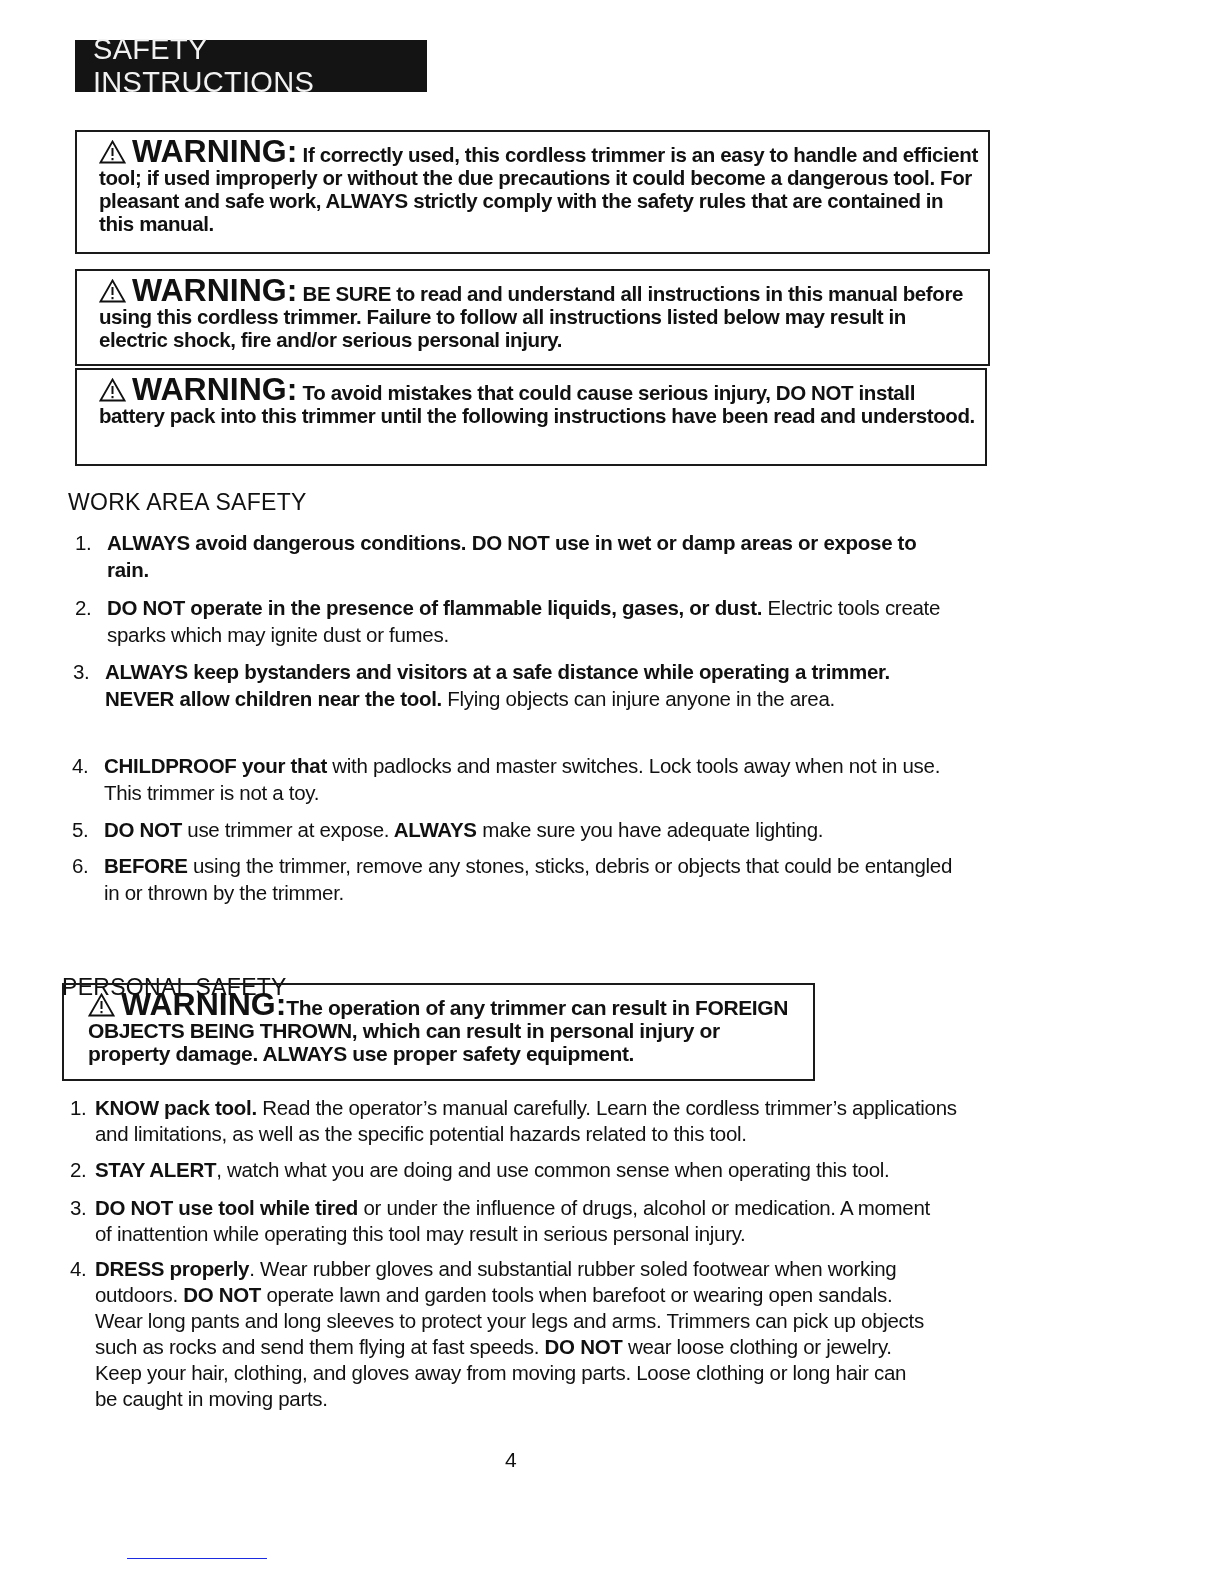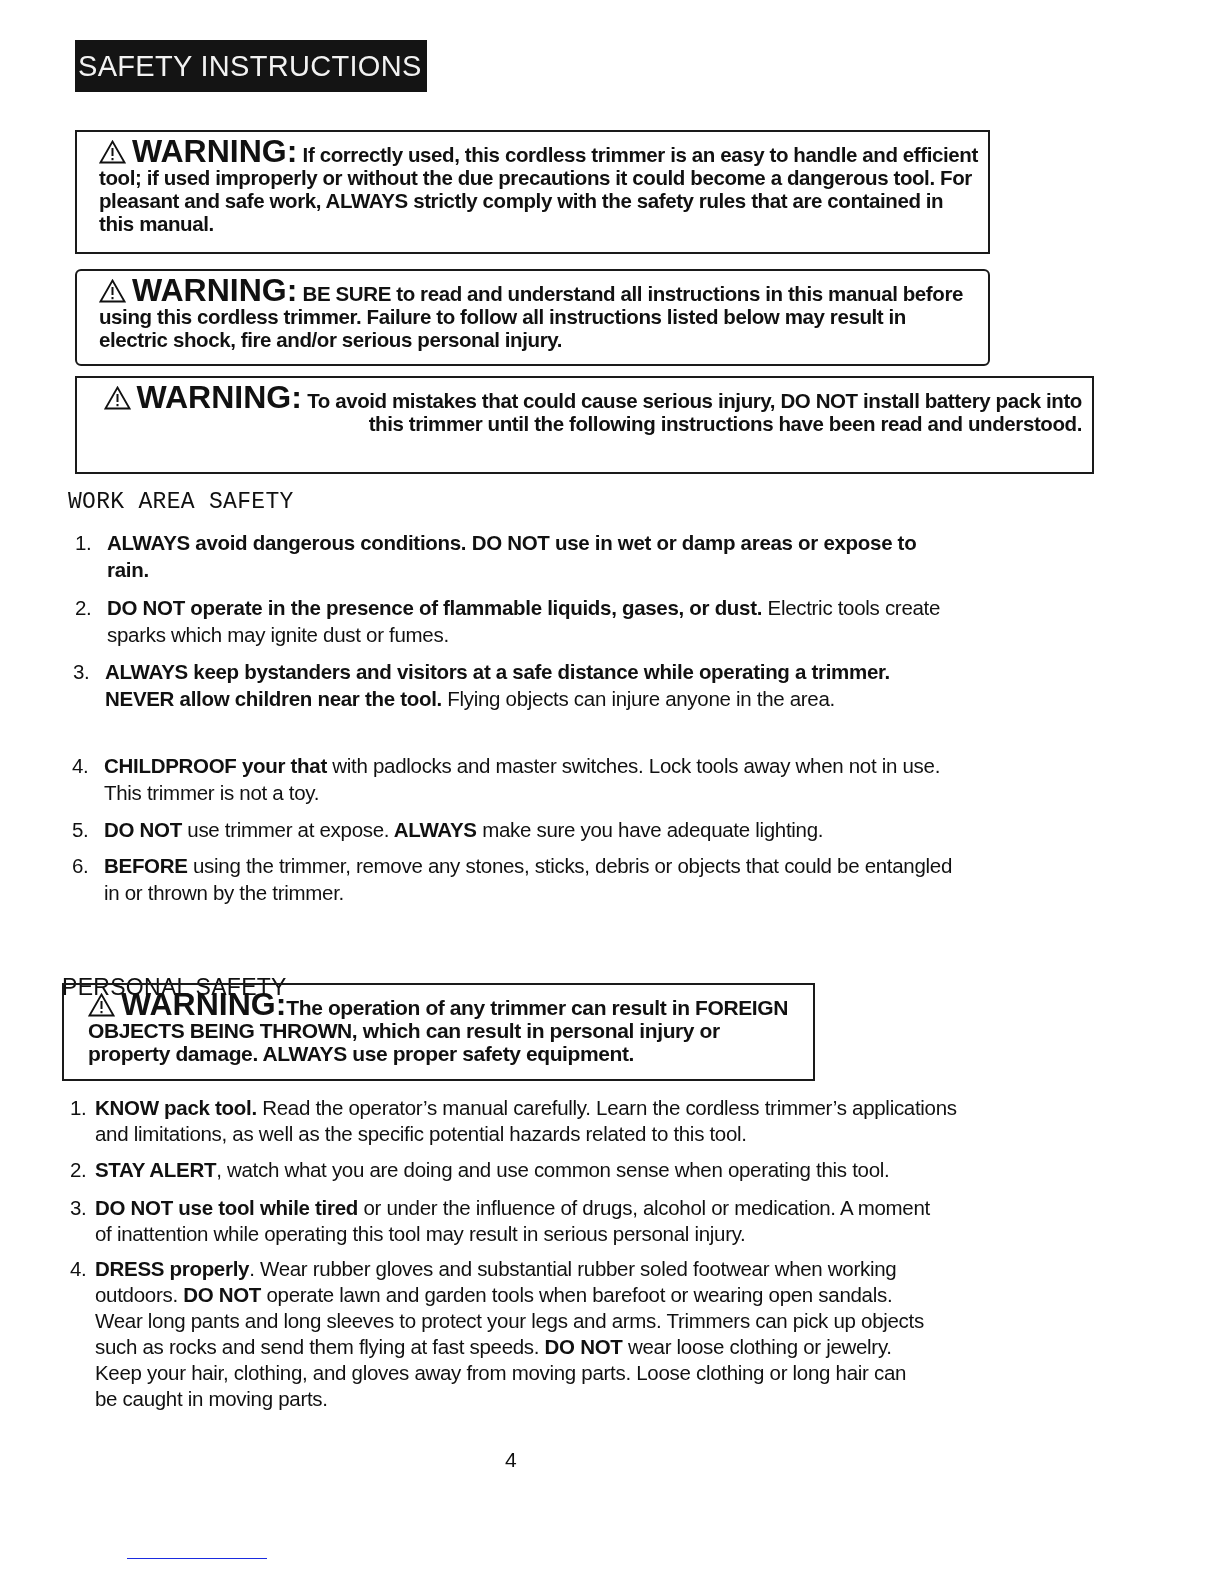--- a/index.html
+++ b/index.html
@@ -1,31 +1,31 @@
 <!DOCTYPE html>
 <html><head>
 <meta charset="utf-8">
 <style>
   html, body { margin: 0; padding: 0; background: #ffffff; }
   body { width: 1225px; height: 1585px; position: relative; overflow: hidden;
          font-family: "Liberation Sans", "DejaVu Sans", sans-serif; color: #111; }
   .title-banner { position: absolute; left: 75px; top: 40px; width: 352px; height: 52px;
                   background: #141414; color: #f2f2f2; font-size: 29px; letter-spacing: 0.3px;
-                  display: flex; align-items: center; padding-left: 3px; box-sizing: border-box; }
+                  display: flex; align-items: center; padding-left: 18px; box-sizing: border-box; }
   .warn-box { position: absolute; border: 2px solid #1a1a1a; box-sizing: border-box;
               padding: 8px 10px 6px 22px; font-weight: bold; font-size: 20.5px; line-height: 23px;
               letter-spacing: -0.4px; }
   .warn-box .lead { font-size: 32px; letter-spacing: 0; }
   .warn-box .tri { display: inline-block; width: 27px; height: 24px; vertical-align: -2px; margin-right: 6px; }
   .w1 { left: 75px; top: 130px; width: 915px; height: 124px; padding-left: 22px; }
-  .w2 { left: 75px; top: 269px; width: 915px; height: 97px; border-radius: 6px; }
-  .w3 { left: 75px; top: 376px; width: 1019px; height: 98px; text-align: right; }
+  .w2 { left: 75px; top: 269px; width: 915px; height: 97px; }
+  .w3 { left: 75px; top: 368px; width: 912px; height: 98px; }
   .w4 { left: 62px; top: 983px; width: 753px; height: 98px; padding-left: 24px; font-size: 21px; }
   .section-head { position: absolute; font-size: 23px; font-weight: normal; letter-spacing: 0.3px; }
-  .sh1 { left: 68px; top: 489px; font-family: Liberation Mono, monospace; }
+  .sh1 { left: 68px; top: 489px; }
   .sh2 { left: 62px; top: 938px; margin-top: 36px; }
   .item { position: absolute; font-size: 20.5px; line-height: 27px; letter-spacing: -0.3px; }
   .item .num { position: absolute; left: -32px; top: 0; }
   .item b { font-weight: bold; }
   .page-num { position: absolute; left: 505px; top: 1448px; font-size: 21px; }
   .link-line { position: absolute; left: 127px; top: 1558px; width: 140px; height: 1px; background: #1a2be0; }
 </style>
 </head>
 <body>
 

